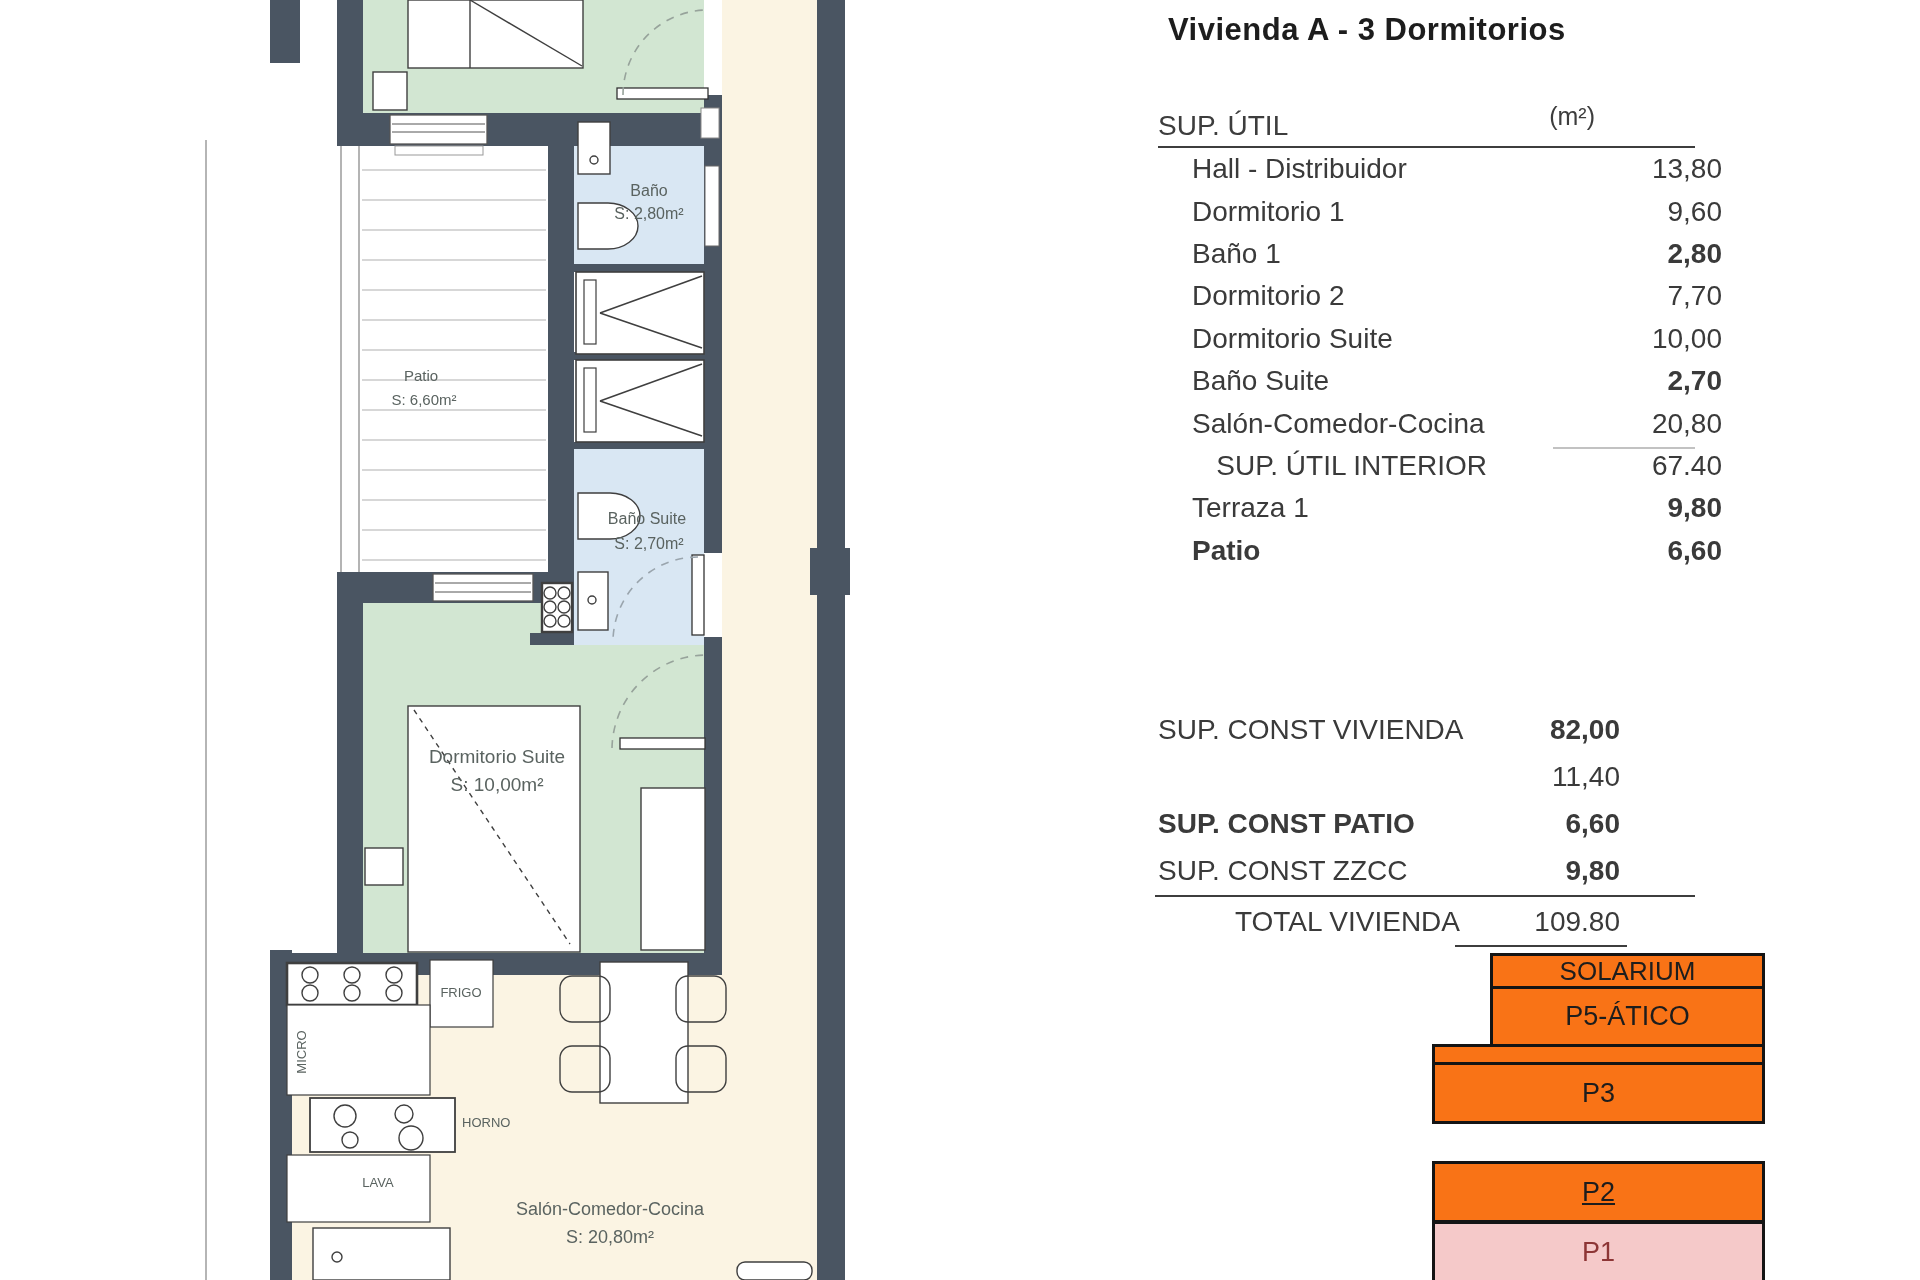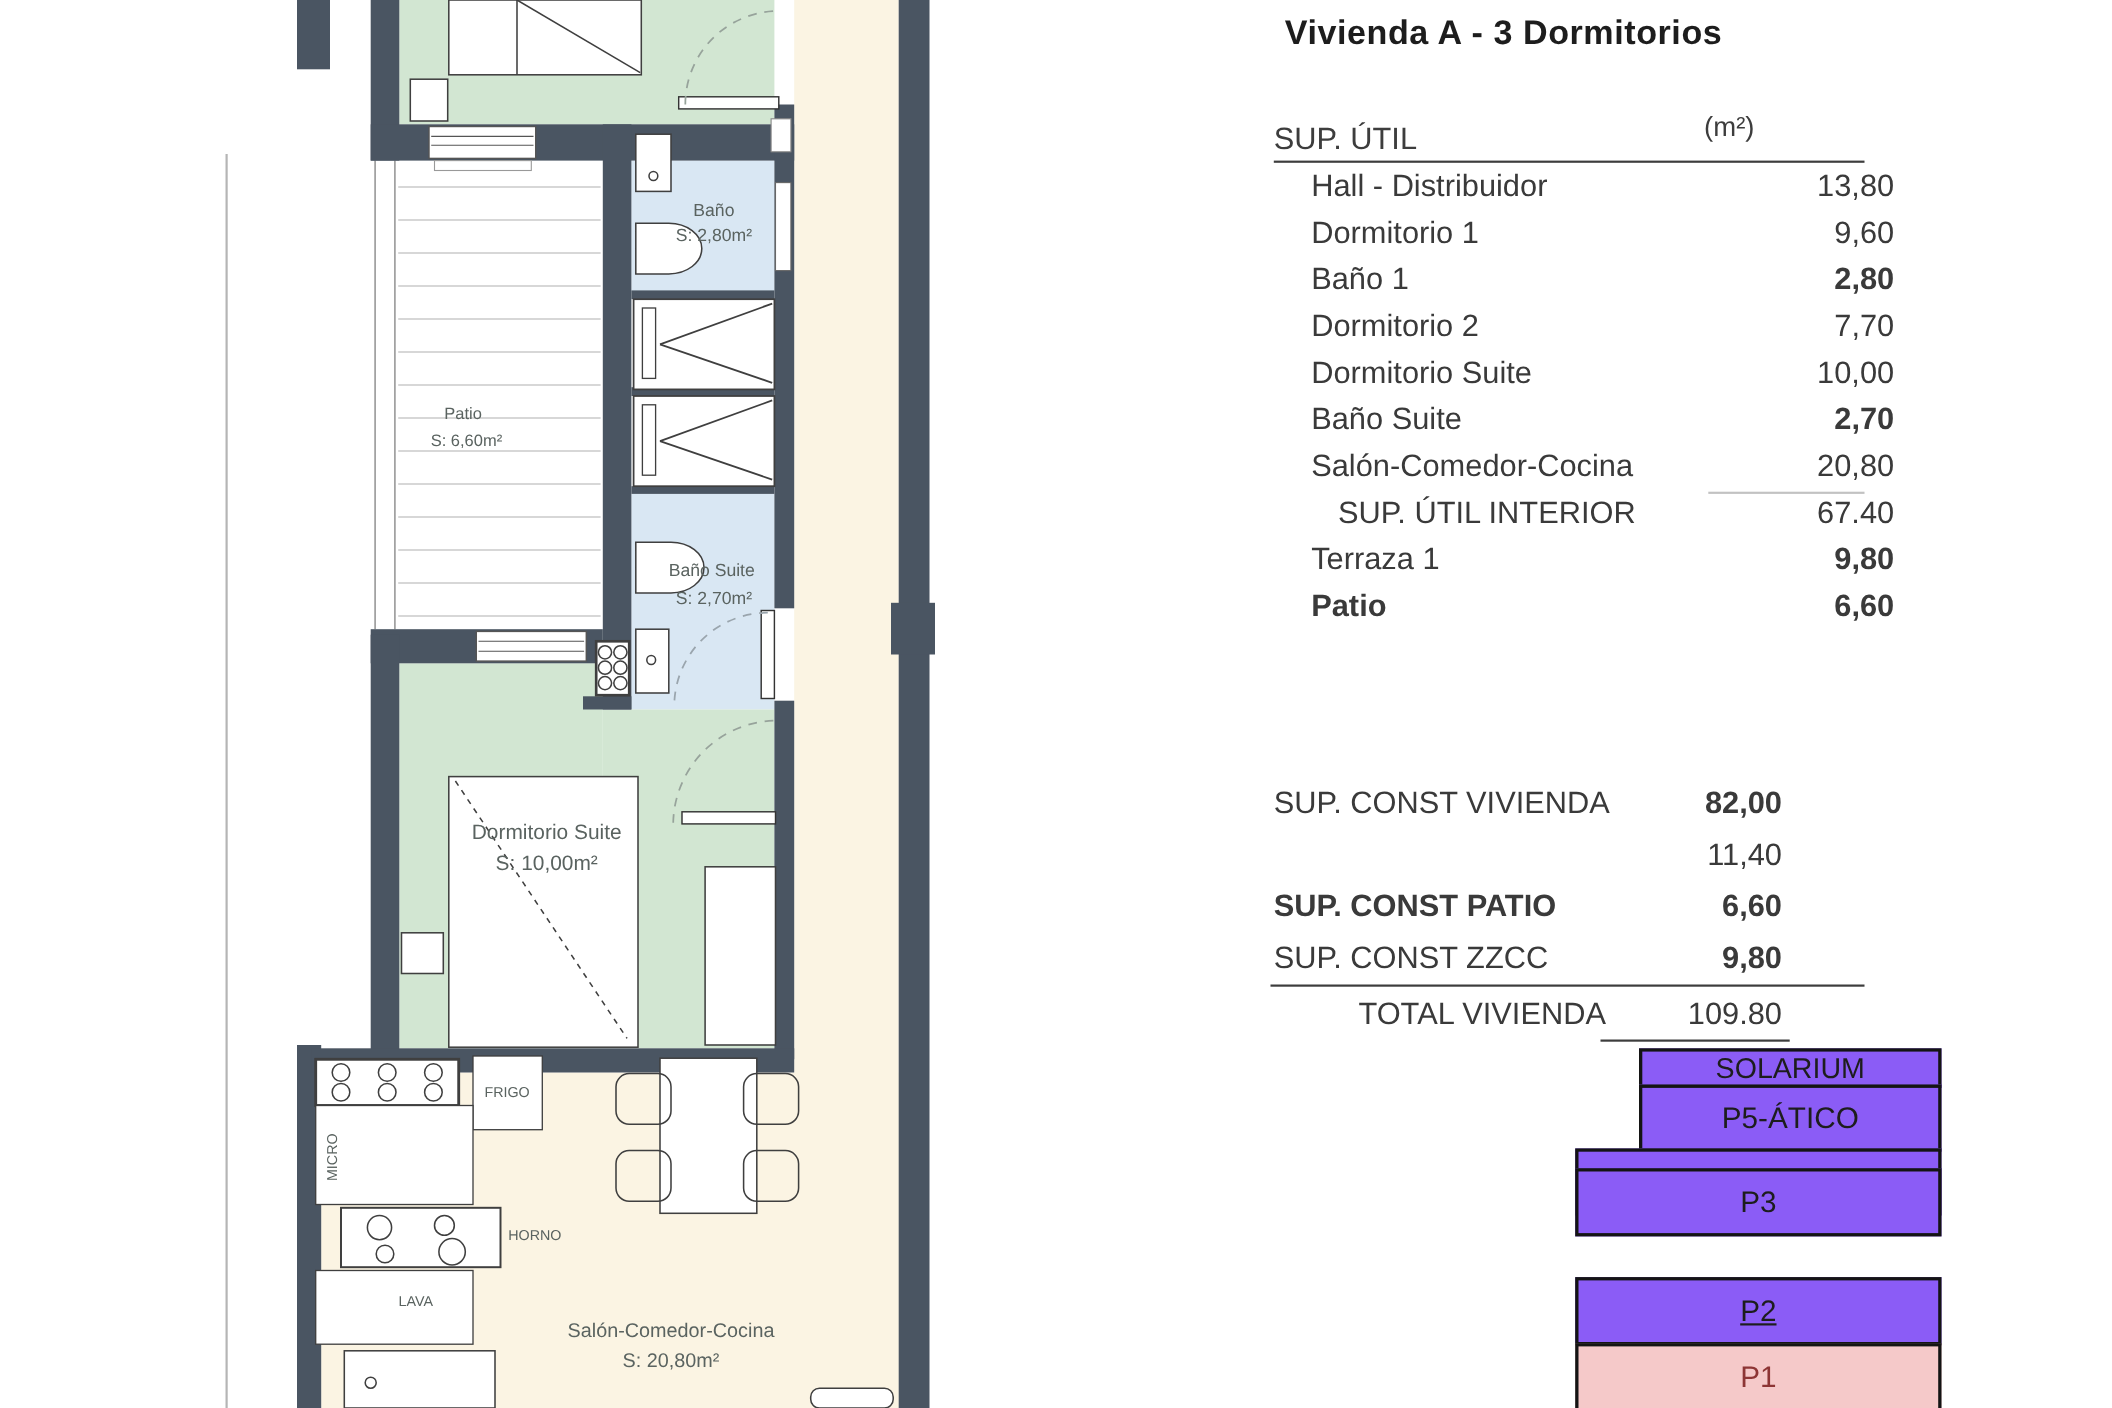--- a/index.html
+++ b/index.html
@@ -29,21 +29,21 @@
   .r-right .lbl{flex:1;text-align:right;}
   .b{font-weight:bold;}
   .line-int{position:absolute;left:1553px;top:447px;width:142px;border-top:2px solid #c2c2c2;}
   .line-full{position:absolute;left:1155px;top:895px;width:540px;border-top:2px solid #3d3d3d;}
   .trow{position:absolute;left:1158px;top:899px;width:462px;height:46px;display:flex;align-items:center;font-size:28px;}
   .trow .lbl{flex:1;text-align:right;}
   .trow .val{width:160px;text-align:right;}
   .line-short{position:absolute;left:1455px;top:945px;width:172px;border-top:2px solid #3d3d3d;}
   
   .lvl{
-    position:absolute;border:3px solid #141414;background:#8b5cf6;box-sizing:border-box;
+    position:absolute;border:3px solid #141414;background:#f97316;box-sizing:border-box;
     display:flex;align-items:center;justify-content:center;font-size:27px;color:#1d1d1d;
   }
   .lvl-solarium{left:1490px;top:953px;width:275px;height:36px;font-size:26px;}
   .lvl-p5{left:1490px;top:986px;width:275px;height:61px;}
   .lvl-p4{left:1432px;top:1044px;width:333px;height:61px;padding-left:16px;}
   .lvl-p3{left:1432px;top:1062px;width:333px;height:62px;}
   .lvl-p2{left:1432px;top:1161px;width:333px;height:62px;text-decoration:underline;}
   .lvl-p1{left:1432px;top:1221px;width:333px;height:62px;background:#f5c9c9;color:#8d3535;}
   
   #plan{position:absolute;left:0;top:0;}

